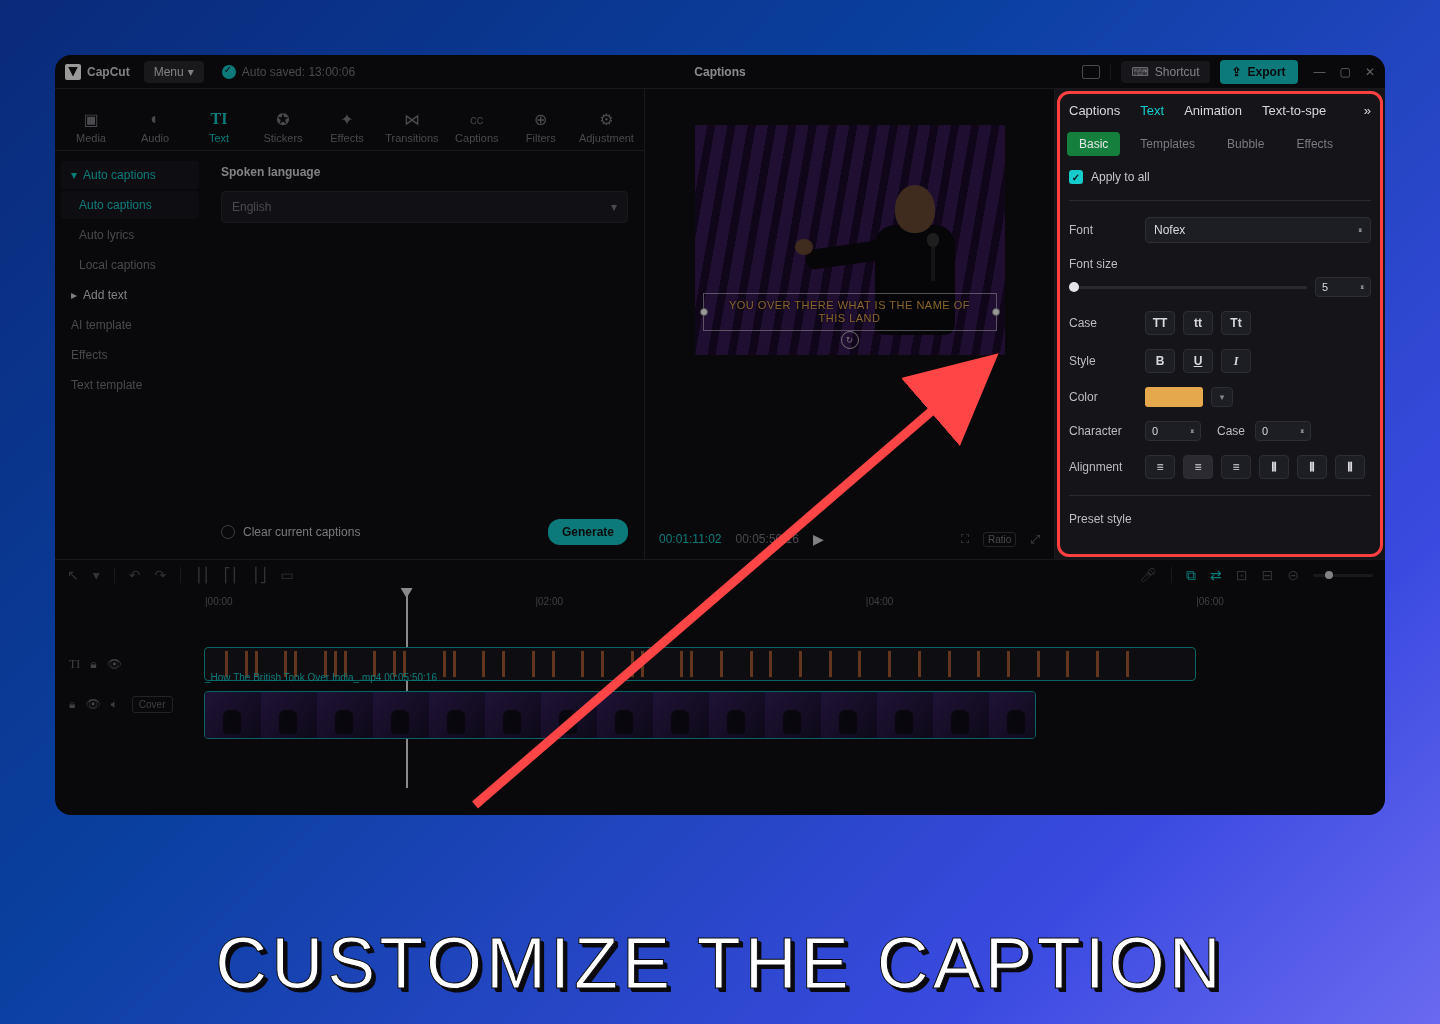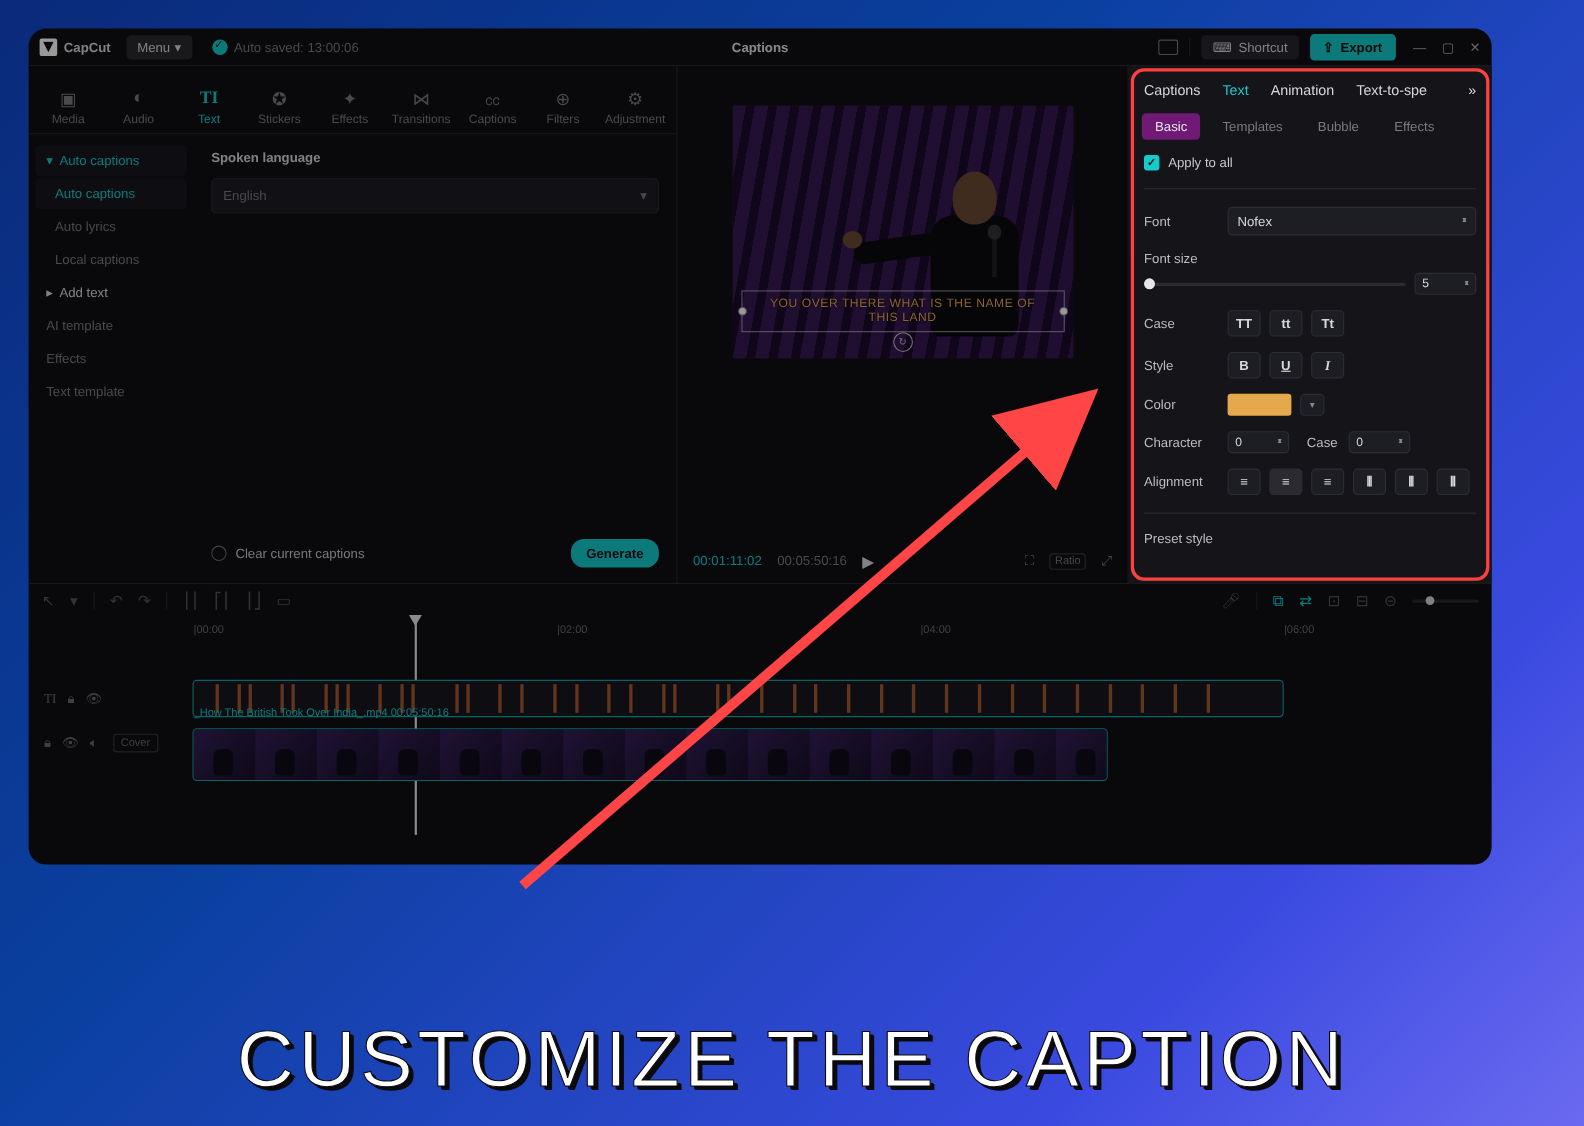--- a/index.html
+++ b/index.html
@@ -15,21 +15,21 @@
     --orange:#e6a84d;
     --blue1:#0a2050;
     --blue2:#1a3a80;
   }
   *{box-sizing:border-box;font-family:"Segoe UI",Arial,sans-serif;}
   body{
     margin:0;width:1440px;height:1024px;
     background:linear-gradient(135deg,#0a2a7a 0%,#0a40a0 40%,#3a4ae0 80%,#6a6af0 100%);
     position:relative;overflow:hidden;
   }
-  .stage-wrap{position:relative;padding:26px;}
+  .stage-wrap{position:relative;padding:55px;}
   
   .app{
     width:1330px;height:760px;
     background:var(--bg-dark);
     border-radius:16px;
     position:relative;
     display:flex;flex-direction:column;
     overflow:hidden;
   }
   .overlay-dim{
@@ -107,21 +107,21 @@
   .player-footer{height:40px;display:flex;align-items:center;padding:0 14px;gap:14px;color:var(--text-dim);font-size:12px;}
   .pf-right{margin-left:auto;display:flex;align-items:center;gap:14px;}
   
   .props{width:330px;background:#141419;position:relative;z-index:6;padding:4px 0;}
   .props-highlight{position:absolute;inset:2px;border:3px solid #ff4040;border-radius:12px;pointer-events:none;z-index:7;}
   .prop-tabs{display:flex;align-items:center;gap:20px;padding:10px 14px;font-size:13px;color:#d8d8dc;overflow:hidden;}
   .prop-tabs .ptab.active{color:var(--accent);}
   .chev-more{margin-left:auto;color:#d8d8dc;}
   .subtabs{display:flex;gap:8px;padding:4px 12px;}
   .subtab{flex:0 0 auto;padding:5px 12px;border-radius:4px;font-size:12px;color:var(--text-dim);}
-  .subtab.active{background:#701a75;color:#e6e6ea;}
+  .subtab.active{background:#15803d;color:#e6e6ea;}
   .prop-body{padding:10px 14px;display:flex;flex-direction:column;gap:14px;font-size:12px;color:var(--text);}
   .apply-row{display:flex;align-items:center;gap:8px;}
   .chk-sq{width:14px;height:14px;border-radius:3px;background:var(--accent);display:flex;align-items:center;justify-content:center;font-size:10px;color:#0f0f13;font-weight:700;}
   .prow{display:flex;align-items:center;gap:10px;}
   .plabel{width:66px;color:#bcbcc2;}
   .pcontrol{flex:1;display:flex;align-items:center;gap:8px;}
   .sel-box{flex:1;background:#1d1d24;border:1px solid #2d2d34;border-radius:4px;padding:5px 8px;display:flex;align-items:center;justify-content:space-between;color:#d8d8dc;}
   .stepper-box{width:56px;background:#1d1d24;border:1px solid #2d2d34;border-radius:4px;padding:3px 6px;display:flex;align-items:center;justify-content:space-between;color:#d8d8dc;font-size:11px;}
   .spin{display:flex;flex-direction:column;line-height:0;font-size:7px;color:#888;}
   .slider{flex:1;height:3px;background:#2a2a30;border-radius:2px;position:relative;}

